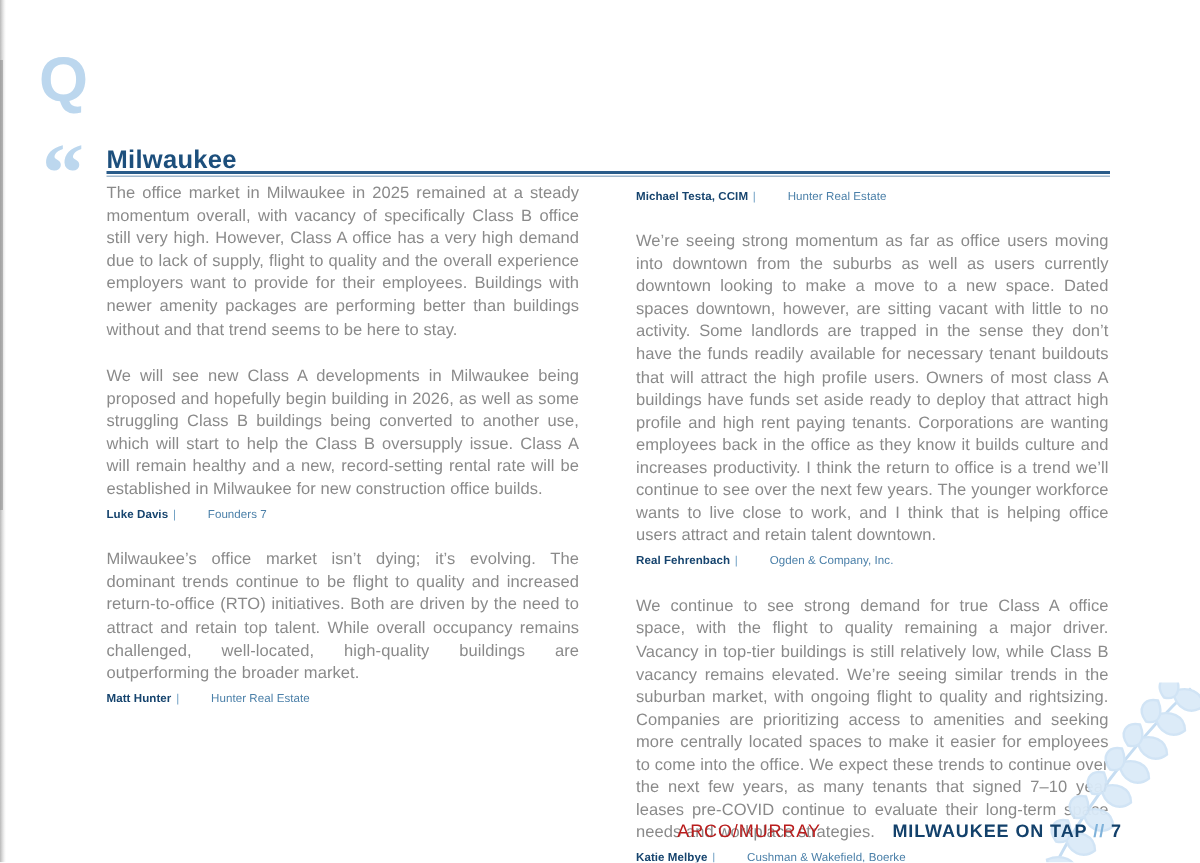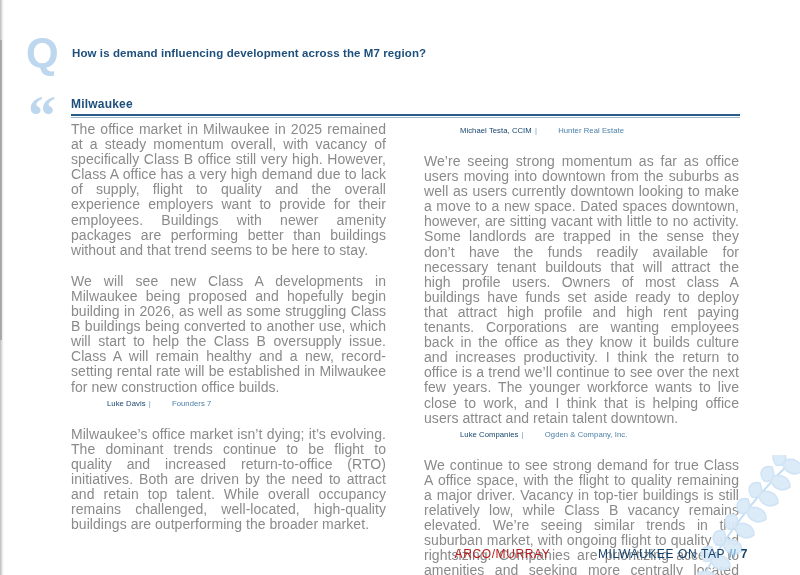--- a/index.html
+++ b/index.html
@@ -75,21 +75,21 @@
     line-height: 56px;
     user-select: none;
   }
 
   
   .section-head {
     position: absolute;
     left: 71px;
     top: 97px;
     color: #1d4f7c;
-    font-size: 12px;
+    font-size: 17px;
     font-weight: bold;
     letter-spacing: 0.2px;
   }
   .head-rule {
     position: absolute;
     left: 71px;
     top: 114px;
     width: 669px;
     height: 2px;
     background: #2a5c8a;
@@ -117,37 +117,36 @@
     width: 315px;
   }
   .quote-block {
     margin-bottom: 16px;
   }
   .quote-block:last-child {
     margin-bottom: 0;
   }
   .qtext {
     color: #8a8a8a;
-    font-size: 14px;
+    font-size: 11px;
     line-height: 15.1px;
     text-align: justify;
     margin: 0;
     letter-spacing: 0.05px;
   }
   .attrib {
     margin-top: 2px;
     font-size: 7.7px;
     line-height: 14px;
     color: #4a7fa8;
     letter-spacing: 0.05px;
   }
   .attrib .name {
     color: #16446e;
-    font-weight: normal;
-    margin-left: 36px;
+    font-weight: bold;
   }
   .attrib .sep {
     color: #6d9ec2;
     padding: 0 1px;
   }
   .attrib .org {
     color: #4a7fa8;
     padding-left: 18px;
   }
 
@@ -169,71 +168,71 @@
     font-size: 12px;
     letter-spacing: 0.6px;
     white-space: nowrap;
   }
   .footer .brand {
     color: #b91c1c;
     font-weight: normal;
   }
   .footer .title {
     color: #13416b;
-    font-weight: normal;
+    font-weight: bold;
     padding-left: 44px;
   }
   .footer .slashes {
     color: #7fb2da;
     font-weight: bold;
   }
   .footer .pagenum {
     color: #13416b;
     font-weight: bold;
   }
 </style>
 </head>
 <body>
 
 <div id="page">
 
   <div class="page-edge"></div>
   <div class="page-edge-line"></div>
 
   <div class="q-mark">Q</div>
-  <div class="question">How is demand influencing development across the M7 region?</div>
 
   <div class="quote-glyph">“</div>
 
   <div class="section-head">Milwaukee</div>
   <div class="head-rule"></div>
   <div class="head-rule-thin"></div>
 
   <div class="columns">
     <div class="col" id="col-left">
         <div class="quote-block">
           <p class="qtext">The office market in Milwaukee in 2025 remained at a steady momentum overall, with vacancy of specifically Class B office still very high. However, Class A office has a very high demand due to lack of supply, flight to quality and the overall experience employers want to provide for their employees. Buildings with newer amenity packages are performing better than buildings without and that trend seems to be here to stay.</p>
         </div>
         <div class="quote-block">
           <p class="qtext">We will see new Class A developments in Milwaukee being proposed and hopefully begin building in 2026, as well as some struggling Class B buildings being converted to another use, which will start to help the Class B oversupply issue. Class A will remain healthy and a new, record-setting rental rate will be established in Milwaukee for new construction office builds.</p>
           <div class="attrib"><span class="name">Luke Davis</span><span class="sep"> | </span><span class="org">Founders 7</span></div>
         </div>
         <div class="quote-block">
         </div>
         <div class="quote-block">
           <p class="qtext">Milwaukee’s office market isn’t dying; it’s evolving. The dominant trends continue to be flight to quality and increased return-to-office (RTO) initiatives. Both are driven by the need to attract and retain top talent. While overall occupancy remains challenged, well-located, high-quality buildings are outperforming the broader market.</p>
+          <div class="attrib"><span class="name">Matt Hunter</span><span class="sep"> | </span><span class="org">Hunter Real Estate</span></div>
         </div>
       </div>
     <div class="col" id="col-right">
         <div class="quote-block">
           <div class="attrib"><span class="name">Michael Testa, CCIM</span><span class="sep"> | </span><span class="org">Hunter Real Estate</span></div>
         </div>
         <div class="quote-block">
           <p class="qtext">We’re seeing strong momentum as far as office users moving into downtown from the suburbs as well as users currently downtown looking to make a move to a new space. Dated spaces downtown, however, are sitting vacant with little to no activity. Some landlords are trapped in the sense they don’t have the funds readily available for necessary tenant buildouts that will attract the high profile users. Owners of most class A buildings have funds set aside ready to deploy that attract high profile and high rent paying tenants. Corporations are wanting employees back in the office as they know it builds culture and increases productivity. I think the return to office is a trend we’ll continue to see over the next few years. The younger workforce wants to live close to work, and I think that is helping office users attract and retain talent downtown.</p>
-          <div class="attrib"><span class="name">Luke Companies</span><span class="sep"> | </span><span class="org">Ogden &amp; Company, Inc.</span></div>
+          <div class="attrib"><span class="name">Real Fehrenbach</span><span class="sep"> | </span><span class="org">Ogden &amp; Company, Inc.</span></div>
         </div>
         <div class="quote-block">
           <p class="qtext">We continue to see strong demand for true Class A office space, with the flight to quality remaining a major driver. Vacancy in top-tier buildings is still relatively low, while Class B vacancy remains elevated. We’re seeing similar trends in the suburban market, with ongoing flight to quality and rightsizing. Companies are prioritizing access to amenities and seeking more centrally located spaces to make it easier for employees to come into the office. We expect these trends to continue over the next few years, as many tenants that signed 7–10 year leases pre-COVID continue to evaluate their long-term space needs and workplace strategies.</p>
           <div class="attrib"><span class="name">Katie Melbye</span><span class="sep"> | </span><span class="org">Cushman &amp; Wakefield, Boerke</span></div>
         </div>
       </div>
   </div>
 
   <svg class="wheat" viewBox="0 0 150 130">
     <g stroke="#cfe3f5" stroke-width="1.6" fill="#dbeaf8" opacity="0.95">

